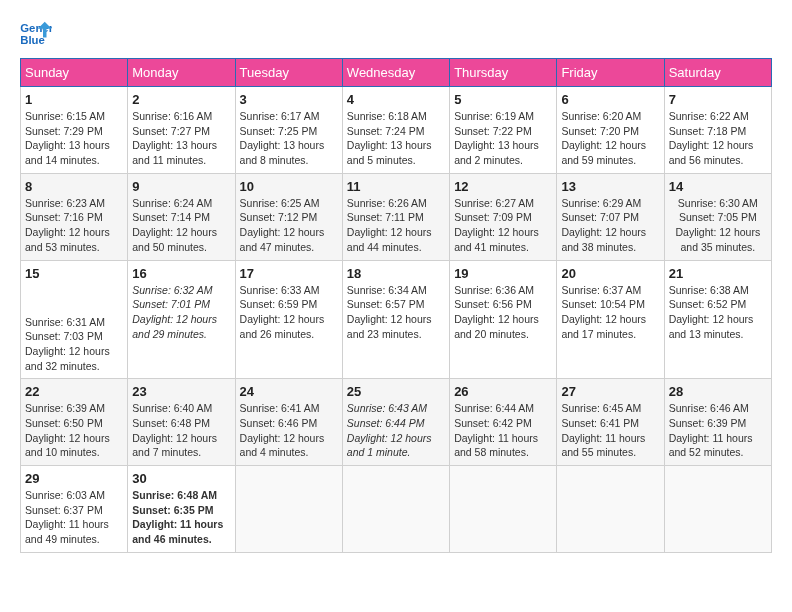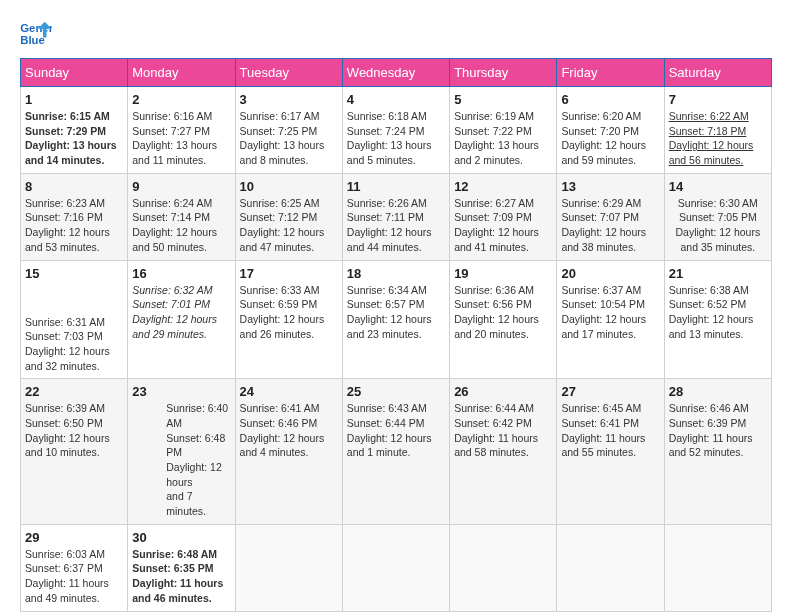--- a/index.html
+++ b/index.html
@@ -108,21 +108,21 @@
         <th>Wednesday</th>
         <th>Thursday</th>
         <th>Friday</th>
         <th>Saturday</th>
       </tr>
   </thead>
   <tbody id="calendar-body">
       <tr>
         <td>
           <span class="day-num">1</span>
-          <div class="day-info" style="white-space: pre-line; font-weight: bold;">Sunrise: 6:15 AM
+          <div class="day-info" style="white-space: pre-line;">Sunrise: 6:15 AM
 Sunset: 7:29 PM
 Daylight: 13 hours
 and 14 minutes.</div>
         </td>
         <td>
           <span class="day-num">2</span>
           <div class="day-info" style="white-space: pre-line;">Sunrise: 6:16 AM
 Sunset: 7:27 PM
 Daylight: 13 hours
 and 11 minutes.</div>
@@ -150,21 +150,21 @@
         </td>
         <td>
           <span class="day-num">6</span>
           <div class="day-info" style="white-space: pre-line;">Sunrise: 6:20 AM
 Sunset: 7:20 PM
 Daylight: 12 hours
 and 59 minutes.</div>
         </td>
         <td>
           <span class="day-num">7</span>
-          <div class="day-info" style="white-space: pre-line; text-decoration: underline;">Sunrise: 6:22 AM
+          <div class="day-info" style="white-space: pre-line;">Sunrise: 6:22 AM
 Sunset: 7:18 PM
 Daylight: 12 hours
 and 56 minutes.</div>
         </td>
       </tr>
       <tr>
         <td>
           <span class="day-num">8</span>
           <div class="day-info" style="white-space: pre-line;">Sunrise: 6:23 AM
 Sunset: 7:16 PM
@@ -268,35 +268,35 @@
       <tr>
         <td>
           <span class="day-num">22</span>
           <div class="day-info" style="white-space: pre-line;">Sunrise: 6:39 AM
 Sunset: 6:50 PM
 Daylight: 12 hours
 and 10 minutes.</div>
         </td>
         <td>
           <span class="day-num">23</span>
-          <div class="day-info" style="white-space: pre-line; margin-left: 34px;">Sunrise: 6:40 AM
+          <div class="day-info" style="white-space: pre-line;">Sunrise: 6:40 AM
 Sunset: 6:48 PM
 Daylight: 12 hours
 and 7 minutes.</div>
         </td>
         <td>
           <span class="day-num">24</span>
           <div class="day-info" style="white-space: pre-line;">Sunrise: 6:41 AM
 Sunset: 6:46 PM
 Daylight: 12 hours
 and 4 minutes.</div>
         </td>
         <td>
           <span class="day-num">25</span>
-          <div class="day-info" style="white-space: pre-line;">Sunrise: 6:43 AM
+          <div class="day-info" style="white-space: pre-line; font-style: italic;">Sunrise: 6:43 AM
 Sunset: 6:44 PM
 Daylight: 12 hours
 and 1 minute.</div>
         </td>
         <td>
           <span class="day-num">26</span>
           <div class="day-info" style="white-space: pre-line;">Sunrise: 6:44 AM
 Sunset: 6:42 PM
 Daylight: 11 hours
 and 58 minutes.</div>

